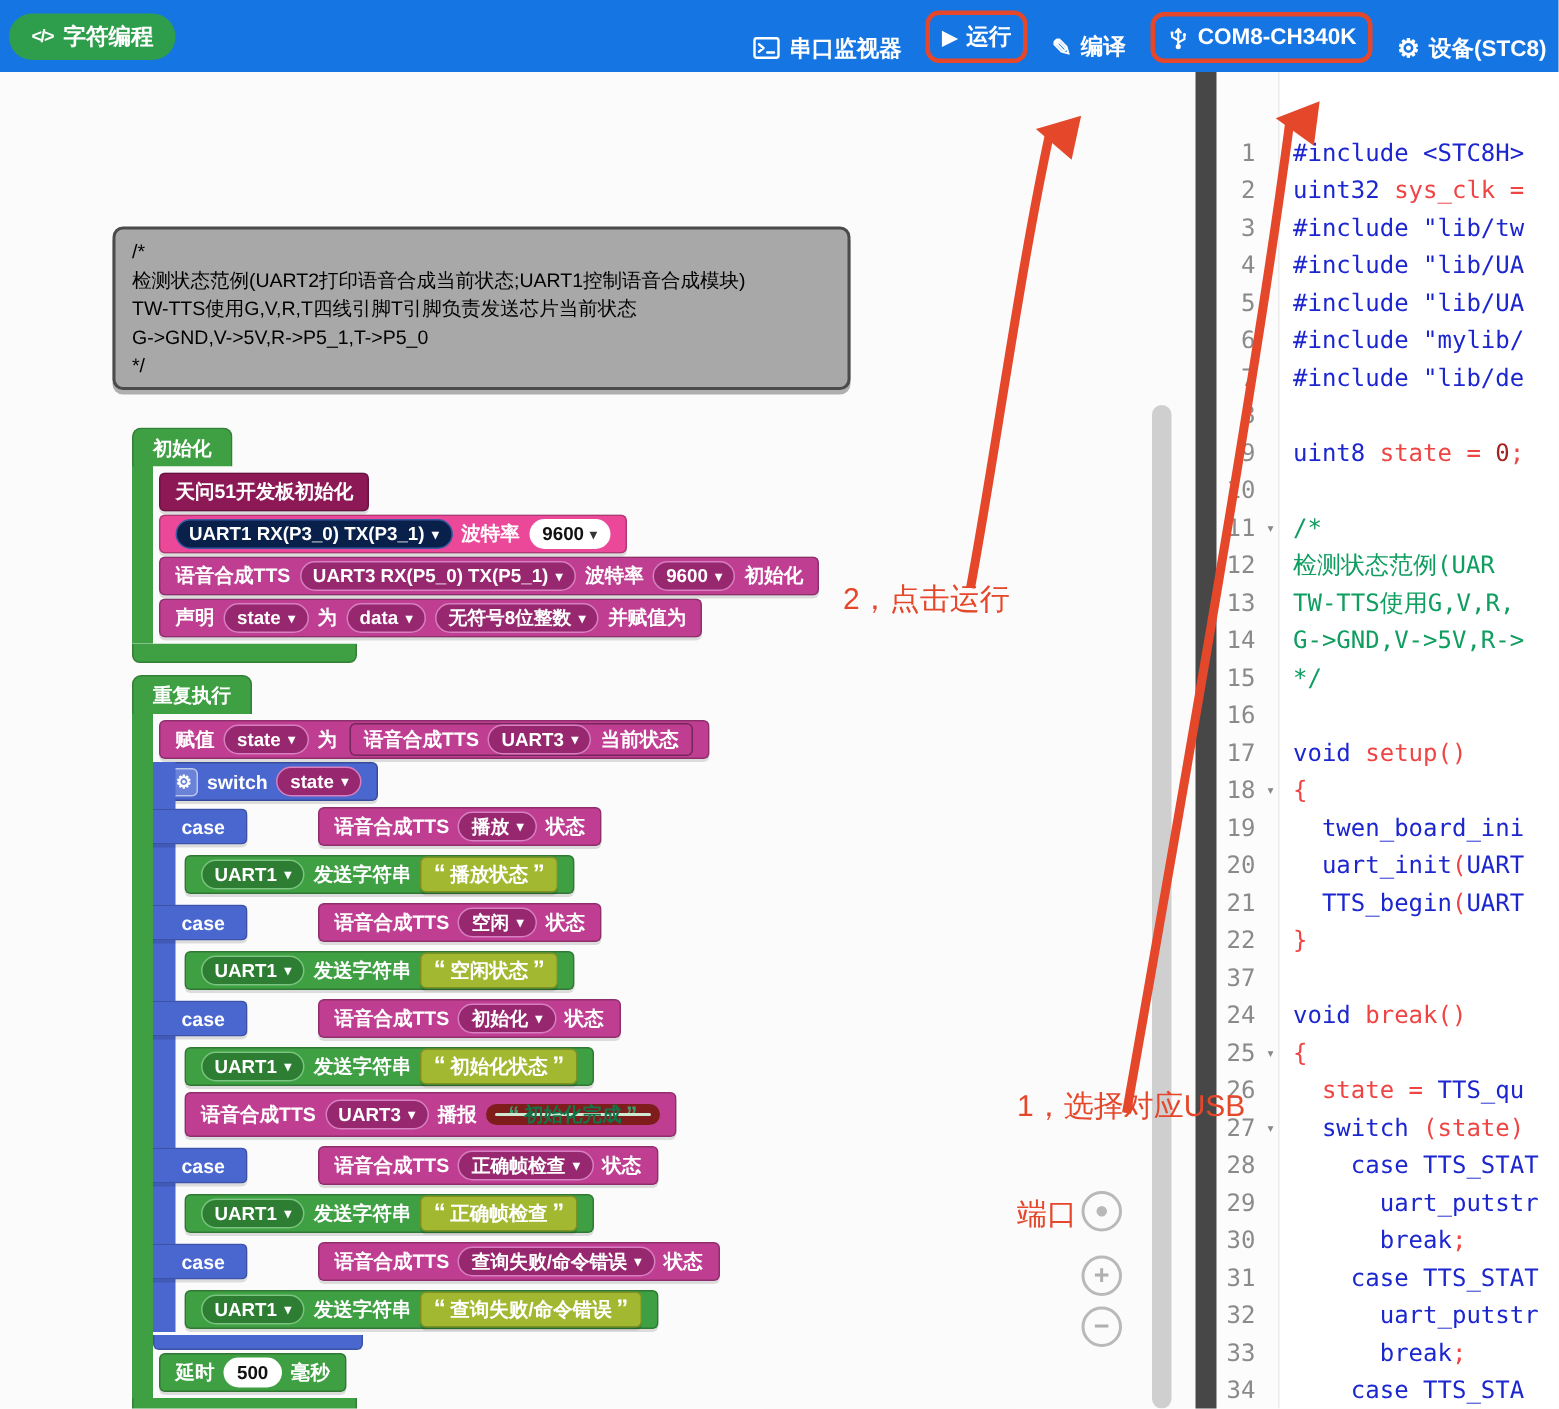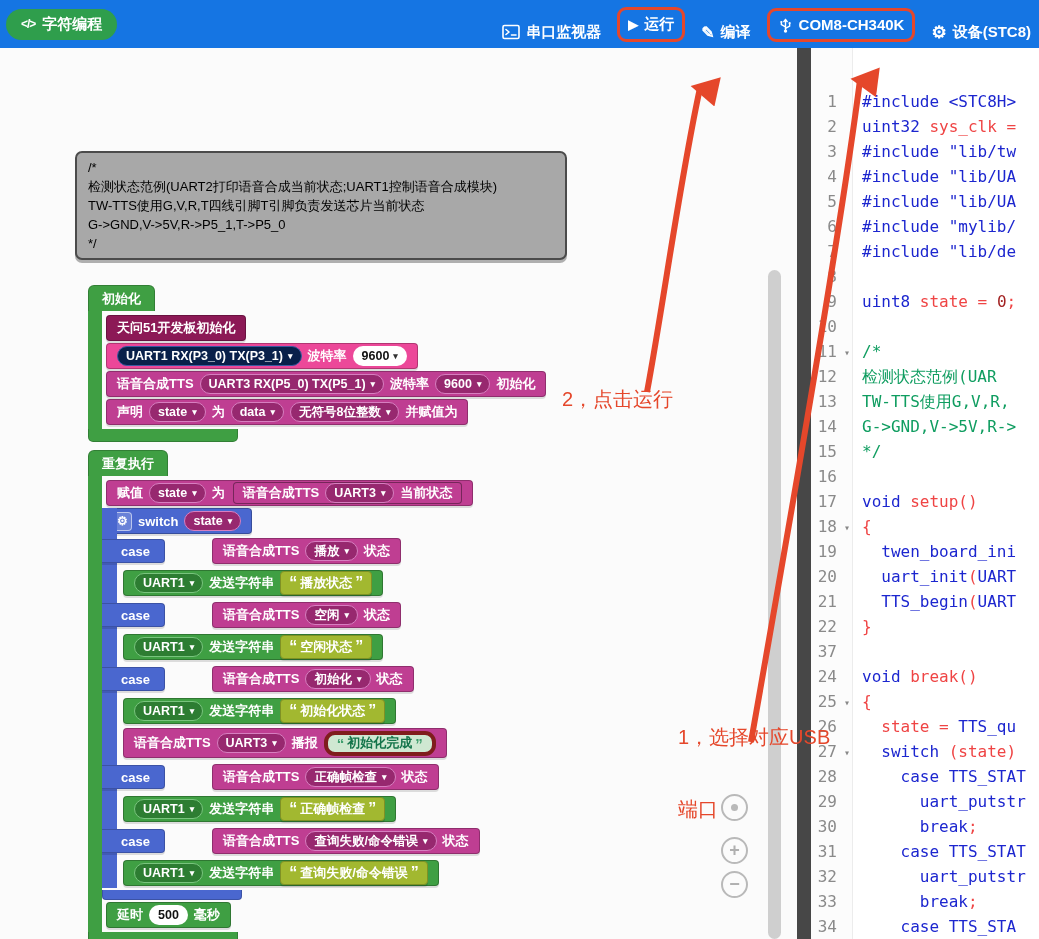--- a/index.html
+++ b/index.html
@@ -44,21 +44,21 @@
 .chip::after{content:"▾";font-size:9px;margin-left:2px}
 .c-navy{background:#09204a;border:1px solid #3a59a0}
 .c-mag{background:#97286f;border:1px solid #d77fc0}
 .c-green{background:#2d7d32;border:1px solid #79c47e}
 .wfield{background:#fff;color:#111;border-radius:10px;height:20px;display:inline-flex;align-items:center;padding:0 9px;font-size:12.5px;font-weight:700;cursor:text}
 .wfield.dd::after{content:"▾";font-size:9px;margin-left:4px;color:#333}
 
 .str{display:inline-flex;align-items:center;height:24px;padding:0 8px;border-radius:4px;background:#a2b830;border:1px solid #7e9124;box-shadow:0 2px 0 rgba(0,0,0,.12);color:#fff;font-size:13px;font-weight:600;gap:3px}
 .str::before{content:"“";font-size:16px;font-weight:800;line-height:1}
 .str::after{content:"”";font-size:16px;font-weight:800;line-height:1}
-.txtfield{display:inline-flex;align-items:center;height:25px;padding:0 9px;border-radius:11px;background:#cfe8d2;border:4px solid #7f1d1d;color:#13744a;font-size:13px;font-weight:700;gap:3px;cursor:text}
+.txtfield{display:inline-flex;align-items:center;height:14px;padding:0 9px;border-radius:11px;background:#cfe8d2;border:6px solid #7f1d1d;color:#13744a;font-size:13px;font-weight:700;gap:3px;cursor:text}
 .txtfield::before{content:"“";color:#3f9e6e;font-size:15px;font-weight:800;line-height:1}
 .txtfield::after{content:"”";color:#3f9e6e;font-size:15px;font-weight:800;line-height:1}
 
 .inner{display:flex;align-items:center;gap:6px;height:22px;padding:0 9px;border-radius:4px;background:#bf3e92;border:1px solid rgba(0,0,0,.38);margin-left:2px}
 
 
 .switch{position:relative;margin:2px 0;width:max-content}
 .switch::before{content:"";position:absolute;left:0;top:0;bottom:12px;width:15px;background:#4a67cf}
 .swhead{margin:0 0 1px 0}
 .gear{width:19px;height:19px;border-radius:4px;background:rgba(255,255,255,.18);border:1px solid rgba(255,255,255,.55);display:flex;align-items:center;justify-content:center;font-size:12px;cursor:pointer}

